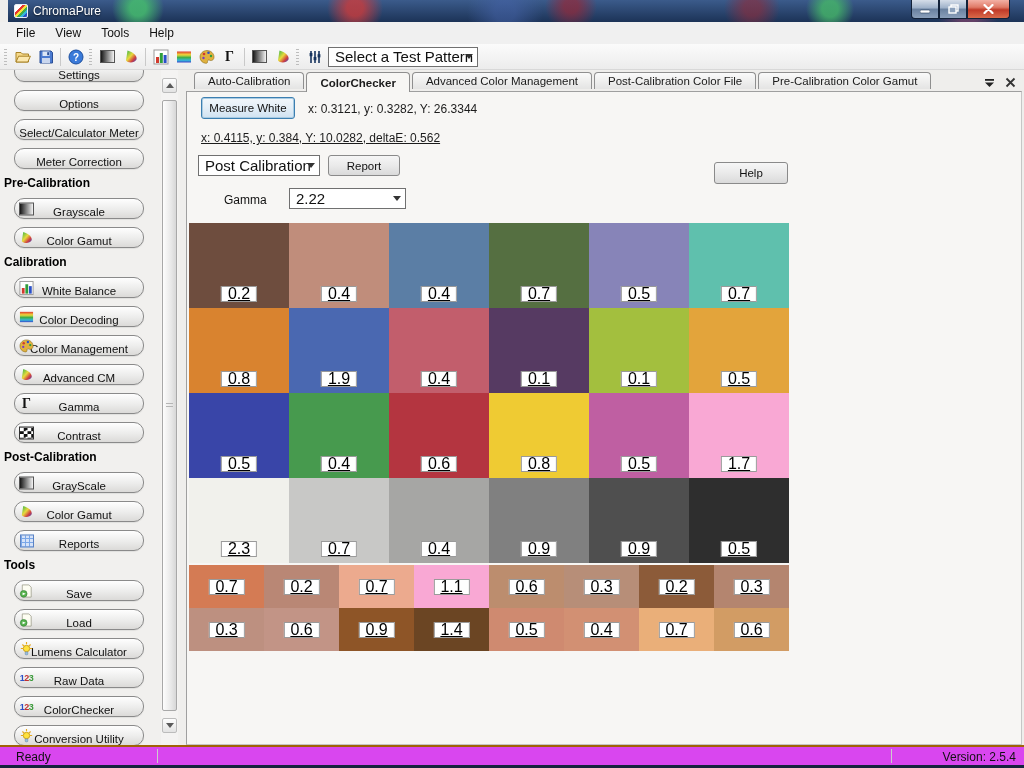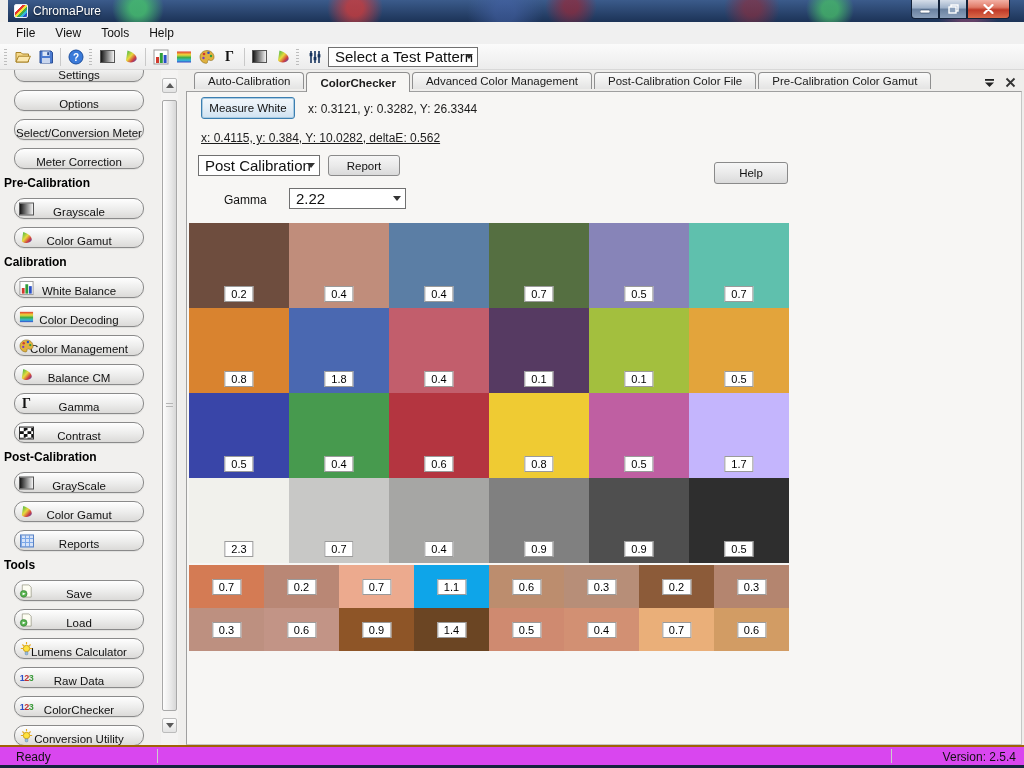--- a/index.html
+++ b/index.html
@@ -95,21 +95,21 @@
   .btn-report { left:141px; top:63px; width:72px; height:21px; }
   .btn-help { left:527px; top:70px; width:74px; height:22px; }
   .gamma-label { position:absolute; left:37px; top:101px; font-size:12px; color:#111; }
   .combo-gamma { position:absolute; left:102px; top:96px; width:117px; height:21px; }
 
   
   .main-grid { position:absolute; left:2px; top:131px; display:grid; grid-template-columns:repeat(6,100px); grid-auto-rows:85px; }
   .skin-grid { position:absolute; left:2px; top:473px; display:grid; grid-template-columns:repeat(8,75px); grid-auto-rows:43px; }
   .swatch { position:relative; }
   .delta-label { position:absolute; left:50%; transform:translateX(-50%); bottom:6px; background:#fff; border:1px solid #9a9a9a;
-    font-size:11px; line-height:14px; padding:0 6px; color:#000; white-space:nowrap; }
+    font-size:16px; line-height:14px; padding:0 6px; color:#000; white-space:nowrap;text-decoration:underline; }
   .skin-grid .delta-label { bottom:auto; top:50%; transform:translate(-50%,-50%); }
 
   
   .statusbar { position:absolute; left:0; right:0; bottom:3px; height:20px; background:#d946ef; border-top:2px solid #a16207; }
   .status-text { position:absolute; left:16px; top:3px; font-size:12px; color:#111; }
   .version-text { position:absolute; right:8px; top:3px; font-size:12px; color:#111; }
   .status-sep { position:absolute; top:2px; bottom:2px; width:1px; background:#cccccc; }
   .bottom-strip { position:absolute; left:0; right:0; bottom:0; height:3px; background:#16233e; }
 </style>
 </head>
@@ -285,21 +285,21 @@
 
   <div class="sidebar">
     <div class="side-items" id="sidebar-items">
         <div class="sbtn clipped">
           <span>Settings</span>
         </div>
         <div class="sbtn">
           <span>Options</span>
         </div>
         <div class="sbtn">
-          <span>Select/Conversion Meter</span>
+          <span>Select/Calculator Meter</span>
         </div>
         <div class="sbtn">
           <span>Meter Correction</span>
         </div>
         <div class="sheader">Pre-Calibration</div>
         <div class="sbtn">
           <span class="icon">
             <span class="ic ic-grad"></span>
           </span>
           <span>Grayscale</span>
@@ -343,21 +343,21 @@
             </svg>
           </span>
           <span>Color Management</span>
         </div>
         <div class="sbtn">
           <span class="icon">
             <svg viewBox="0 0 16 16">
               <path d="M4.5 1.5 C10 3 14.5 7 13.5 10.5 C11.5 14.5 4.5 14 3 11.5 Z" fill="url(#gradCIE)"></path>
             </svg>
           </span>
-          <span>Balance CM</span>
+          <span>Advanced CM</span>
         </div>
         <div class="sbtn">
           <span class="icon">
             <span class="ic ic-gamma">Γ</span>
           </span>
           <span>Gamma</span>
         </div>
         <div class="sbtn">
           <span class="icon">
             <span class="ic ic-check"></span>
@@ -520,21 +520,21 @@
           <div class="swatch" style="background:#8784b8">
             <span class="delta-label">0.5</span>
           </div>
           <div class="swatch" style="background:#5fc0ad">
             <span class="delta-label">0.7</span>
           </div>
           <div class="swatch" style="background:#d9832f">
             <span class="delta-label">0.8</span>
           </div>
           <div class="swatch" style="background:#4a68b1">
-            <span class="delta-label">1.8</span>
+            <span class="delta-label">1.9</span>
           </div>
           <div class="swatch" style="background:#c25e6c">
             <span class="delta-label">0.4</span>
           </div>
           <div class="swatch" style="background:#563a62">
             <span class="delta-label">0.1</span>
           </div>
           <div class="swatch" style="background:#a3bf3e">
             <span class="delta-label">0.1</span>
           </div>
@@ -549,21 +549,21 @@
           </div>
           <div class="swatch" style="background:#b43540">
             <span class="delta-label">0.6</span>
           </div>
           <div class="swatch" style="background:#efcb33">
             <span class="delta-label">0.8</span>
           </div>
           <div class="swatch" style="background:#bf5fa2">
             <span class="delta-label">0.5</span>
           </div>
-          <div class="swatch" style="background:#c4b5fd">
+          <div class="swatch" style="background:#f9a8d4">
             <span class="delta-label">1.7</span>
           </div>
           <div class="swatch" style="background:#f1f1ec">
             <span class="delta-label">2.3</span>
           </div>
           <div class="swatch" style="background:#c8c8c6">
             <span class="delta-label">0.7</span>
           </div>
           <div class="swatch" style="background:#a6a6a4">
             <span class="delta-label">0.4</span>
@@ -581,21 +581,21 @@
       <div class="skin-grid" id="skin-grid">
           <div class="swatch" style="background:#d47b54">
             <span class="delta-label">0.7</span>
           </div>
           <div class="swatch" style="background:#b98775">
             <span class="delta-label">0.2</span>
           </div>
           <div class="swatch" style="background:#ecaa8e">
             <span class="delta-label">0.7</span>
           </div>
-          <div class="swatch" style="background:#0ea5e9">
+          <div class="swatch" style="background:#f9a8d4">
             <span class="delta-label">1.1</span>
           </div>
           <div class="swatch" style="background:#bc8d6e">
             <span class="delta-label">0.6</span>
           </div>
           <div class="swatch" style="background:#b78e78">
             <span class="delta-label">0.3</span>
           </div>
           <div class="swatch" style="background:#8c5b39">
             <span class="delta-label">0.2</span>

